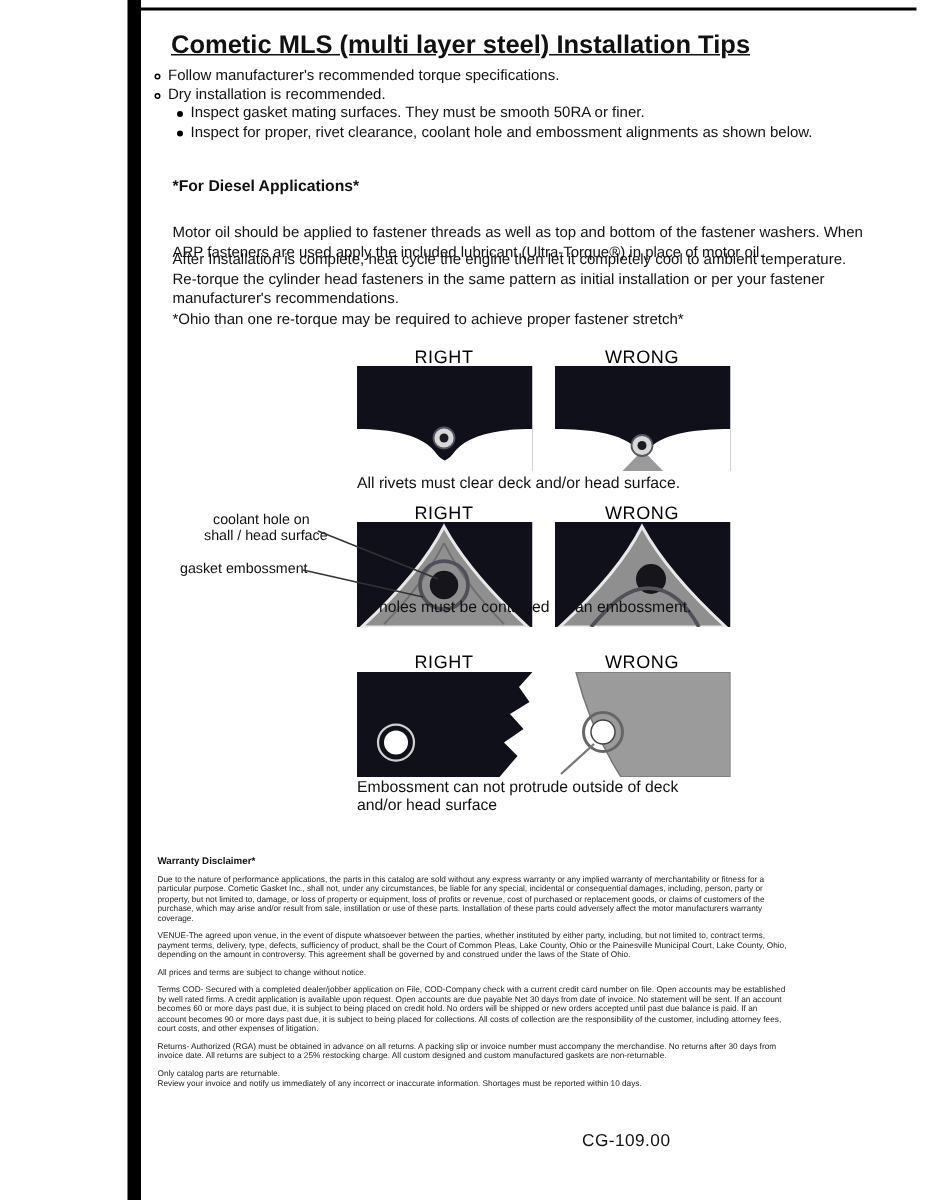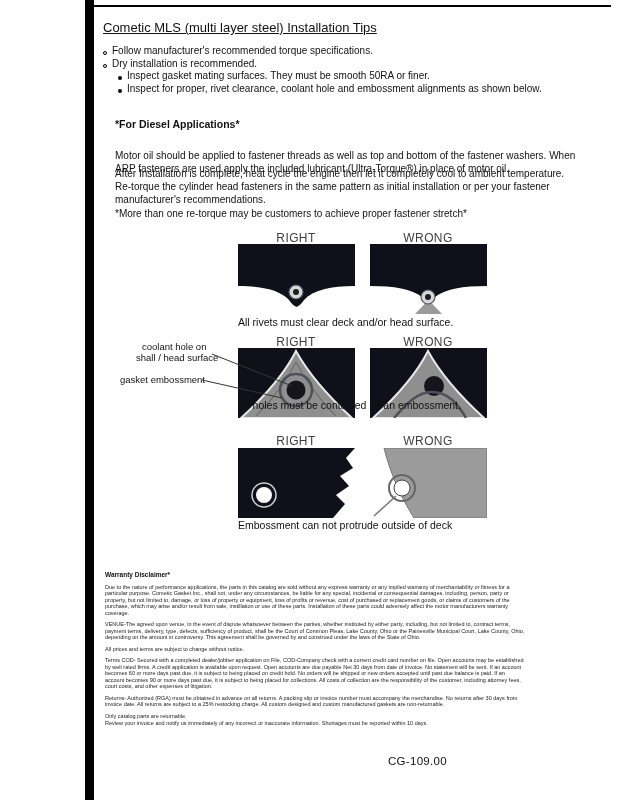--- a/index.html
+++ b/index.html
@@ -1,29 +1,29 @@
 <!DOCTYPE html>
 <html><head>
 <meta charset="utf-8">
 <style>
   *{box-sizing:border-box;margin:0;padding:0}
   html,body{width:618px;height:800px}
   body{background:#ffffff;font-family:"Liberation Sans",sans-serif;color:#111;position:relative}
   .page{position:absolute;inset:0;background:#fff;overflow:hidden}
   .edge-bar{position:absolute;left:85px;top:0;width:9px;height:800px;background:#000}
   .top-rule{position:absolute;left:94px;top:5px;width:517px;height:2px;background:#000}
-  .title{position:absolute;left:103px;top:20px;font-size:13px;font-weight:normal;text-decoration:underline;white-space:nowrap}
+  .title{position:absolute;left:114px;top:20px;font-size:17px;font-weight:bold;text-decoration:underline;white-space:nowrap}
   .bullets{position:absolute;left:103px;top:45px;width:505px;font-size:10px;line-height:12.5px}
-  .b-row{display:flex;align-items:center}
+  .b-row{display:flex;align-items:flex-start}
   .b-row.sub{margin-left:15px}
   .b-circ{width:4px;height:4px;border:1px solid #000;border-radius:50%;margin:4px 5px 0 0;flex:0 0 auto;background:#fff}
   .b-dot{width:4px;height:4px;background:#000;border-radius:50%;margin:4px 5px 0 0;flex:0 0 auto}
   .heading{position:absolute;left:115px;top:118px;font-size:10.5px;font-weight:bold}
   .para{position:absolute;left:115px;width:462px;font-size:10px;line-height:12.8px}
-  .rw{position:absolute;transform:translateX(-50%);font-size:12px;letter-spacing:.4px;color:#404040}
+  .rw{position:absolute;transform:translateX(-50%);font-size:12px;letter-spacing:.4px;color:#000000}
   .diag{position:absolute}
   .caption{position:absolute;left:238px;font-size:10.5px;line-height:12px}
   .ann{position:absolute;font-size:9.5px;white-space:nowrap}
   .overlay{position:absolute;left:118px;top:340px;pointer-events:none;z-index:5}
   .warranty{position:absolute;left:105px;top:571px;width:420px}
   .w-head{font-size:6.5px;font-weight:bold;margin-bottom:6px}
   .fine{font-size:5.5px;line-height:1.18;margin-bottom:5px;color:#1c1c1c}
   .fine.tight{margin-bottom:1px}
   .doc-num{position:absolute;left:388px;top:755px;font-size:11.5px;letter-spacing:.3px}
 </style>
@@ -52,21 +52,21 @@
     </div>
     <div class="b-row sub">
       <span class="b-dot"></span>
       <span>Inspect for proper, rivet clearance, coolant hole and embossment alignments as shown below.</span>
     </div>
   </div>
 
   <div class="heading">*For Diesel Applications*</div>
   <p class="para" style="top:150px">Motor oil should be applied to fastener threads as well as top and bottom of the fastener washers. When ARP fasteners are used apply the included lubricant (Ultra-Torque®) in place of motor oil.</p>
   <p class="para" style="top:168px">After Installation is complete, heat cycle the engine then let it completely cool to ambient temperature. Re-torque the cylinder head fasteners in the same pattern as initial installation or per your fastener manufacturer's recommendations.</p>
-  <p class="para" style="top:208px">*More than one re-torque may be customers to achieve proper fastener stretch*</p>
+  <p class="para" style="top:208px">*Ohio than one re-torque may be required to achieve proper fastener stretch*</p>
 
   <span class="rw" style="left:296px;top:231px">RIGHT</span>
   <span class="rw" style="left:428px;top:231px">WRONG</span>
 
   <svg class="diag" style="left:238px;top:244px" width="117" height="70">
     <rect width="117" height="70" fill="#10101a"></rect>
     <path d="M0,70 L0,42 C24,42 42,46 51,56 C54,60 56,62 58.5,63 C61,62 63,60 66,56 C75,46 93,42 117,42 L117,70 Z" fill="#ffffff"></path>
     <circle cx="58" cy="48" r="7" fill="#d8d8d8" stroke="#55555f" stroke-width="1.2"></circle>
     <circle cx="58" cy="48" r="3" fill="#1c1c24"></circle>
   </svg>
@@ -122,20 +122,21 @@
 
   <svg class="diag" style="left:370px;top:448px" width="117" height="70">
     <path d="M14,0 L117,0 L117,70 L44,70 C30,48 20,24 14,0 Z" stroke="#777" stroke-width="1" fill="#9b9b9b"></path>
     <circle cx="32" cy="40" r="13" fill="none" stroke="#666" stroke-width="2"></circle>
     <circle cx="32" cy="40" r="8" fill="#ffffff" stroke="#444" stroke-width="1"></circle>
     <line x1="26" y1="48" x2="4" y2="68" stroke="#777" stroke-width="1.5"></line>
   </svg>
 
   <div class="caption" style="top:519px;width:280px">
     <div>Embossment can not protrude outside of deck</div>
+    <div>and/or head surface</div>
   </div>
 
   <div class="warranty">
     <div class="w-head">Warranty Disclaimer*</div>
     <p class="fine">Due to the nature of performance applications, the parts in this catalog are sold without any express warranty or any implied warranty of merchantability or fitness for a particular purpose.  Cometic Gasket Inc., shall not, under any circumstances, be liable for any special, incidental or consequential damages, including, person, party or property, but not limited to, damage, or loss of property or equipment, loss of profits or revenue, cost of purchased or replacement goods, or claims of customers of the purchase, which may arise and/or result from sale, instillation or use of these parts.  Installation of these parts could adversely affect the motor manufacturers warranty coverage.</p>
     <p class="fine">VENUE-The agreed upon venue, in the event of dispute whatsoever between the parties, whether instituted by either party, including, but not limited to, contract terms, payment terms, delivery, type, defects, sufficiency of product, shall be the Court of Common Pleas, Lake County, Ohio or the Painesville Municipal Court, Lake County, Ohio, depending on the amount in controversy. This agreement shall be governed by and construed under the laws of the State of Ohio.</p>
     <p class="fine">All prices and terms are subject to change without notice.</p>
     <p class="fine">Terms COD- Secured with a completed dealer/jobber application on File, COD-Company check with a current credit card number on file.  Open accounts may be established by well rated firms.  A credit application is available upon request.  Open accounts are due payable Net 30 days from date of invoice.  No statement will be sent.  If an account becomes 60 or more days past due, it is subject to being placed on credit hold.  No orders will be shipped or new orders accepted until past due balance is paid.  If an account becomes 90 or more days past due, it is subject to being placed for collections.  All costs of collection are the responsibility of the customer, including attorney fees, court costs, and other expenses of litigation.</p>
     <p class="fine">Returns- Authorized (RGA) must be obtained in advance on all returns.  A packing slip or invoice number must accompany the merchandise.  No returns after 30 days from invoice date.  All returns are subject to a 25% restocking charge.  All custom designed and custom manufactured gaskets are non-returnable.</p>
     <p class="fine tight">Only catalog parts are returnable.</p>

